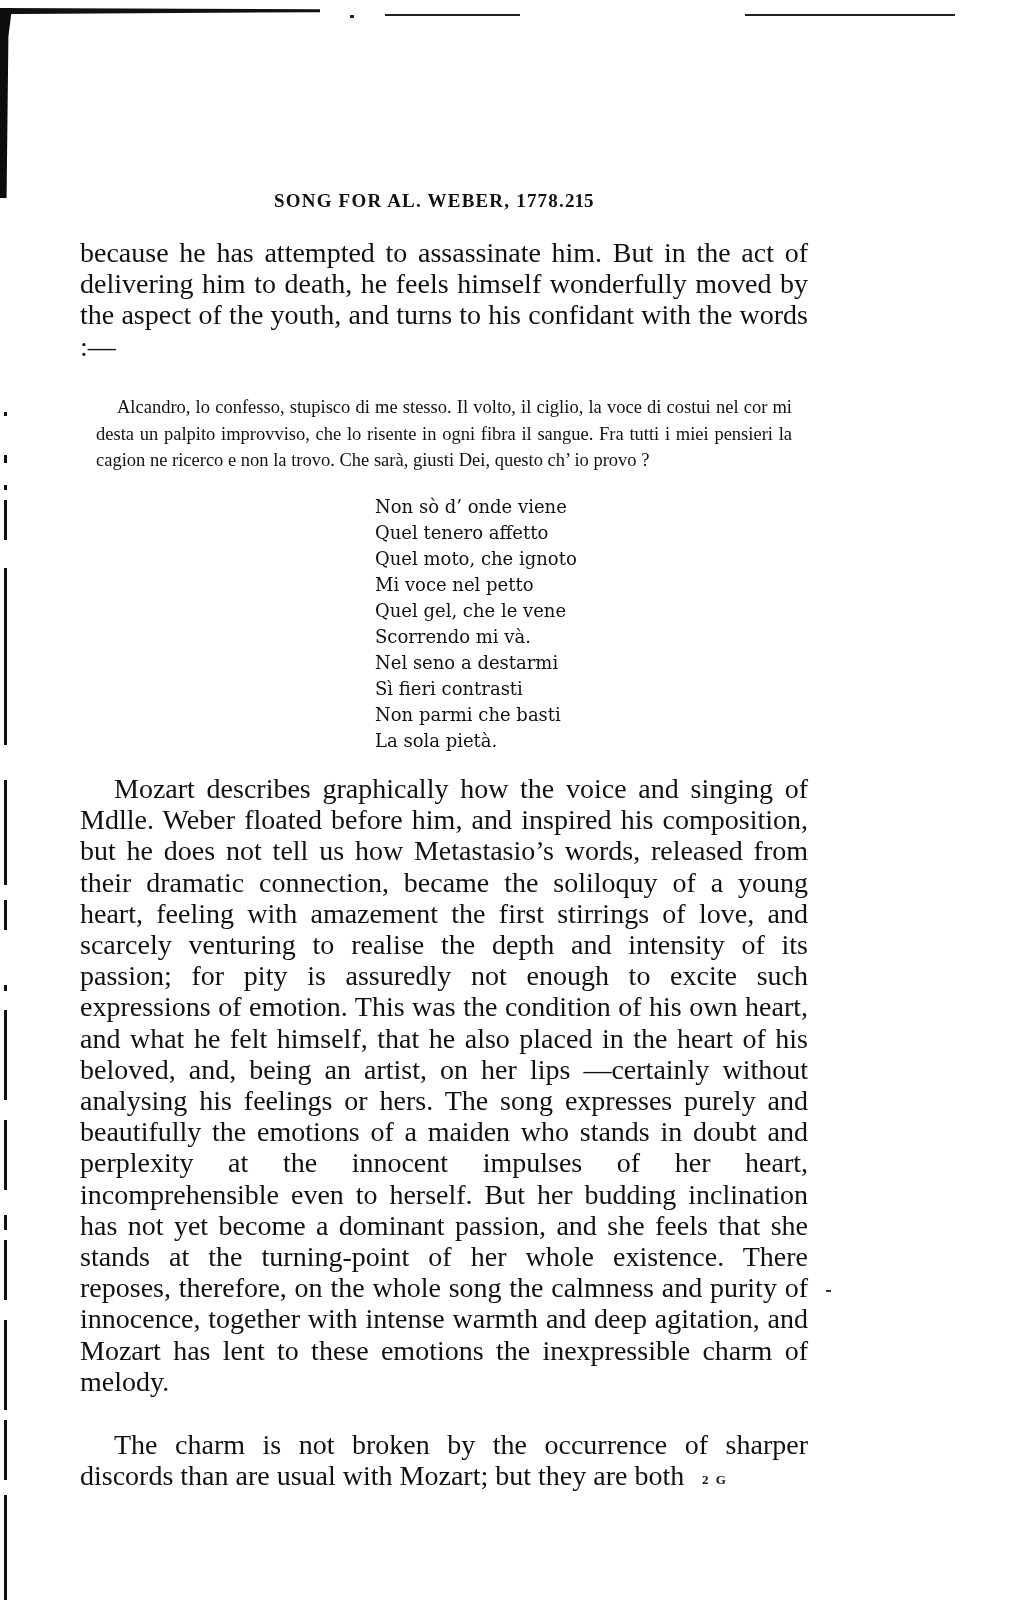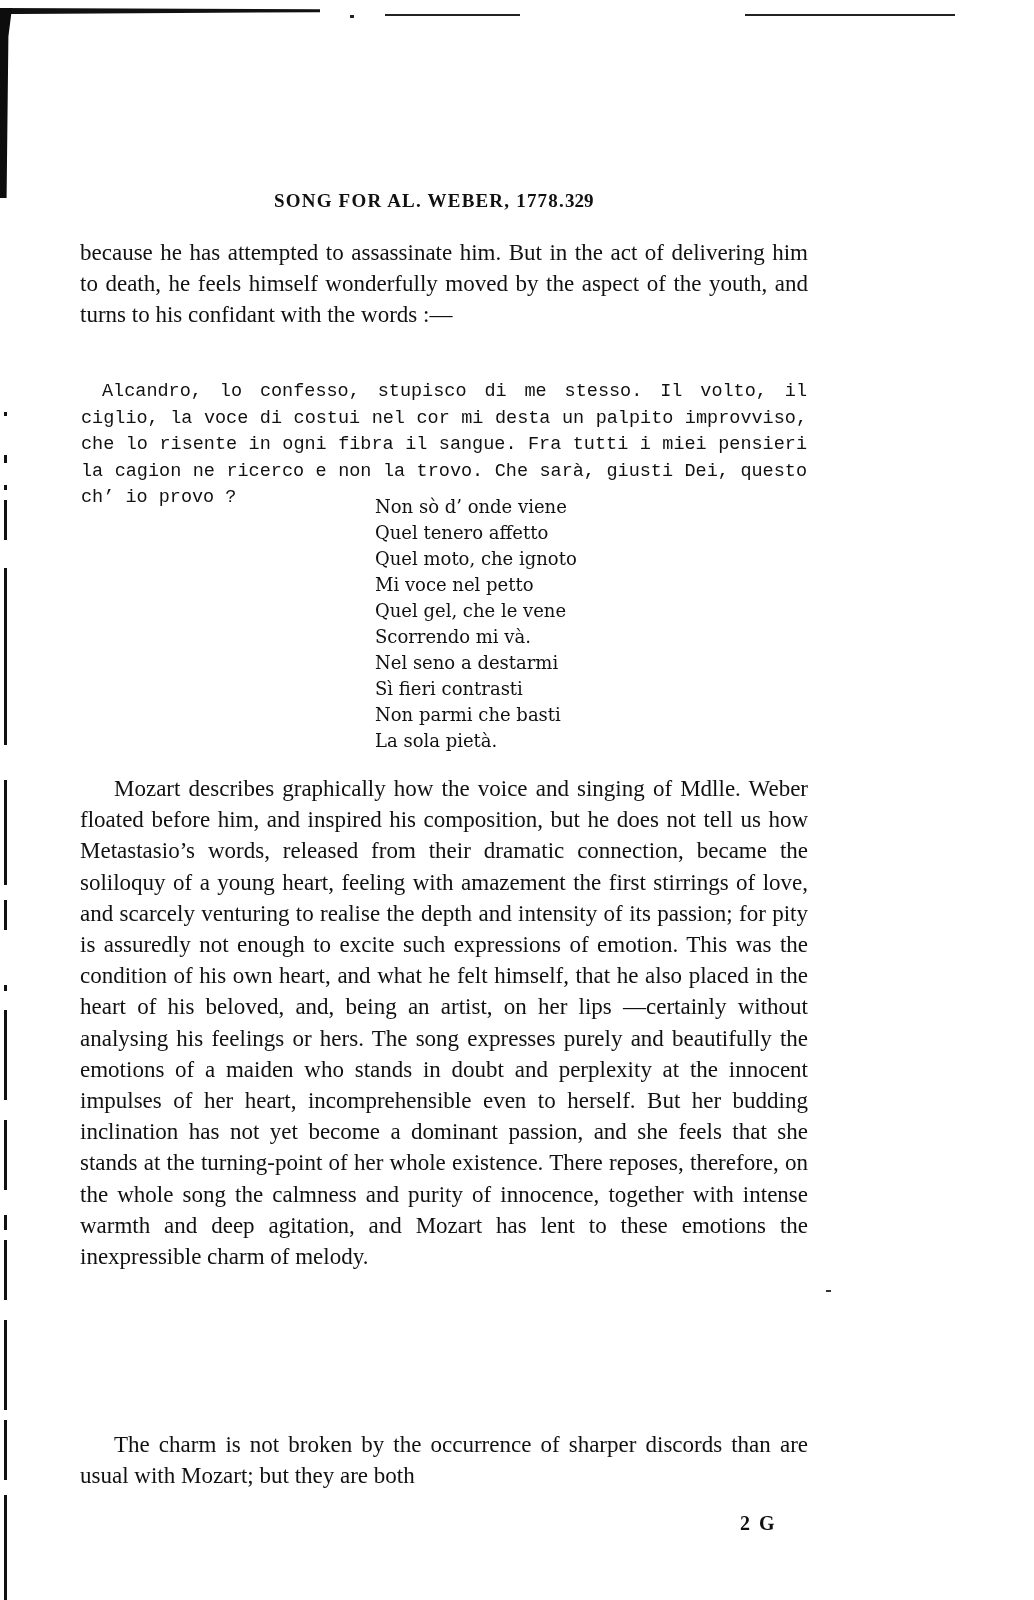--- a/index.html
+++ b/index.html
@@ -47,56 +47,55 @@
       display: flex;
       justify-content: flex-start;
     }
     .page-number { letter-spacing: 0; }
 
     .text-block {
       position: absolute;
       left: 80px;
       width: 728px;
       text-align: justify;
-      font-size: 23px;
+      font-size: 28px;
       line-height: 31.2px;
     }
     .text-block p { margin: 0; }
     .indent { text-indent: 34px; }
 
     .quote {
       position: absolute;
       left: 80px;
       width: 728px;
       top: 378px;
       font-size: 18.5px;
       line-height: 26.5px;
       text-align: justify;
     }
-    .quote p { margin: 1px; text-indent: 21px; font-family: Liberation Mono, monospace; }
+    .quote p { margin: 16px; text-indent: 21px; }
 
     .verse {
       position: absolute;
       left: 329px;
       top: 494px;
       font-size: 18px;
       line-height: 26px;
       font-family: "DejaVu Serif", serif;
       margin-left: 46px;
     }
     .verse div { white-space: nowrap; }
 
     .signature {
       position: absolute;
       top: 1472px;
-      left: 740px;
-      font-size: 20px;
+      left: 702px;
+      font-size: 13px;
       font-weight: bold;
       letter-spacing: 2px;
-      margin-top: 40px;
     }
   </style>
 </head>
 <body>
 
 <div class="scan-top-left"></div>
 <div class="scan-left-bar"></div>
 <div class="scan-dot"></div>
 <div class="scan-top-dash1"></div>
 <div class="scan-top-dash2"></div>
@@ -119,21 +118,21 @@
 <div class="edge-mark" style="top:1120px;height:70px;"></div>
 <div class="edge-mark" style="top:1215px;height:15px;"></div>
 <div class="edge-mark" style="top:1240px;height:60px;"></div>
 <div class="edge-mark" style="top:1320px;height:90px;"></div>
 <div class="edge-mark" style="top:1420px;height:60px;"></div>
 <div class="edge-mark" style="top:1495px;height:105px;"></div>
 <div class="right-mark"></div>
 
 <div class="running-head">
   <span>SONG FOR AL. WEBER, 1778.</span>
-  <span class="page-number">329</span>
+  <span class="page-number">215</span>
 </div>
 
 <div class="text-block" style="top:237px;">
   <p>because he has attempted to assassinate him.  But in the act of delivering him to death, he feels himself wonderfully moved by the aspect of the youth, and turns to his confidant with the words :—</p>
 </div>
 
 <div class="quote">
   <p>Alcandro, lo confesso, stupisco di me stesso.  Il volto, il ciglio, la voce di costui nel cor mi desta un palpito improvviso, che lo risente in ogni fibra il sangue.  Fra tutti i miei pensieri la cagion ne ricerco e non la trovo.  Che sarà, giusti Dei, questo ch’ io provo ?</p>
 </div>
 

